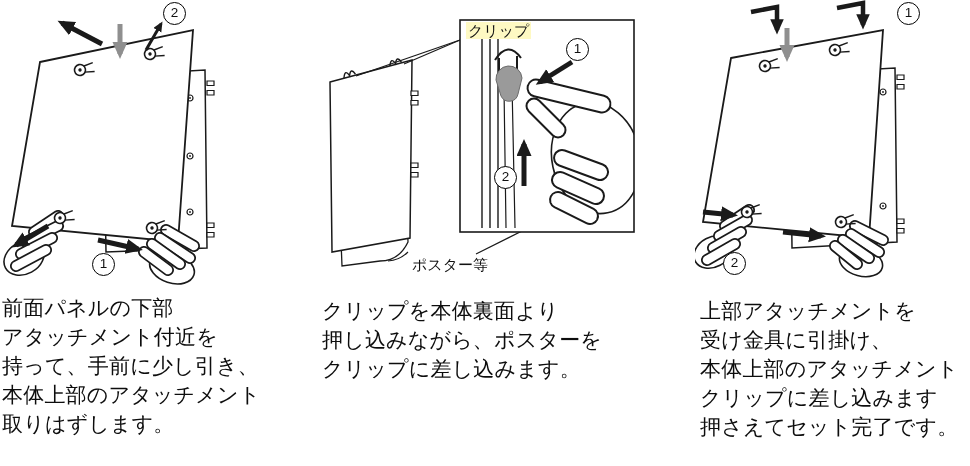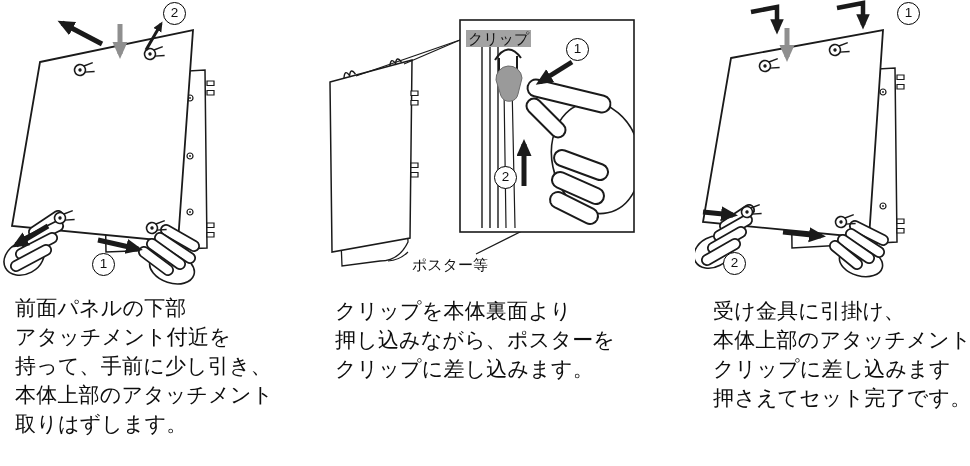--- a/index.html
+++ b/index.html
@@ -8,21 +8,21 @@
     font-family:"Liberation Sans","DejaVu Sans",sans-serif;color:#111;
   }
   .figure{position:absolute;top:0;height:290px;}
   .figure svg{display:block;}
   .badge{
     position:absolute;width:21px;height:21px;border:1.6px solid #000;border-radius:50%;
     background:#fff;font-size:13.5px;line-height:19px;text-align:center;font-weight:400;
   }
   .ann{position:absolute;font-size:15px;line-height:17px;white-space:nowrap;color:#111;}
   .caption{position:absolute;font-size:21px;line-height:29px;letter-spacing:0.2px;color:#0d0d0d;}
-  .caption div{white-space:nowrap;margin-left:13px;}
+  .caption div{white-space:nowrap;}
 </style>
 </head>
 <body>
 
 <div class="stage">
 
   <div class="figure" style="left:0;width:300px;">
     <svg width="300" height="290" viewBox="0 0 300 290">
       <defs>
         <marker id="ahb1" markerWidth="4" markerHeight="4" refX="2.4" refY="1.5" orient="auto" markerUnits="strokeWidth">
@@ -167,21 +167,21 @@
           <line x1="296" y1="196" x2="260" y2="180" stroke="#fff" stroke-width="14"></line>
           <line x1="290" y1="216" x2="258" y2="200" stroke="#1a1a1a" stroke-width="18"></line>
           <line x1="290" y1="216" x2="258" y2="200" stroke="#fff" stroke-width="14"></line>
         </g>
 
         <line x1="272" y1="62" x2="240" y2="82" stroke="#1a1a1a" stroke-width="5" marker-end="url(#ahb2)"></line>
         <line x1="224" y1="186" x2="224" y2="144" stroke="#1a1a1a" stroke-width="5" marker-end="url(#ahb2)"></line>
       </g>
       <rect x="160" y="20" width="174" height="212" fill="none" stroke="#1a1a1a" stroke-width="1.6"></rect>
     </svg>
-    <span class="ann" style="left:166px;top:30px;background:#a3a3a3;padding:0 2px;">クリップ</span>
+    <span class="ann" style="left:166px;top:22px;background:#fef9c3;padding:0 2px;">クリップ</span>
     <span class="badge" style="left:266px;top:38px;">1</span>
     <span class="badge" style="left:194px;top:166px;">2</span>
     <span class="ann" style="left:112px;top:256px;text-align:center;">ポスター等</span>
   </div>
 
   <div class="figure" style="left:695px;width:275px;">
     <svg width="275" height="290" viewBox="0 0 275 290">
       <defs>
         <marker id="ahb3" markerWidth="4" markerHeight="4" refX="2.4" refY="1.5" orient="auto" markerUnits="strokeWidth">
           <path d="M0,0 L3.4,1.5 L0,3 Z" fill="#1a1a1a"></path>
@@ -270,19 +270,20 @@
     <div>取りはずします。</div>
   </div>
 
   <div class="caption" style="left:322px;top:296px;width:370px;">
     <div>クリップを本体裏面より</div>
     <div>押し込みながら、ポスターを</div>
     <div>クリップに差し込みます。</div>
   </div>
 
   <div class="caption" style="left:700px;top:296px;width:268px;">
+    <div>上部アタッチメントを</div>
     <div>受け金具に引掛け、</div>
     <div>本体上部のアタッチメント</div>
     <div>クリップに差し込みます</div>
     <div>押さえてセット完了です。</div>
   </div>
 
 </div>
 
 </body></html>

